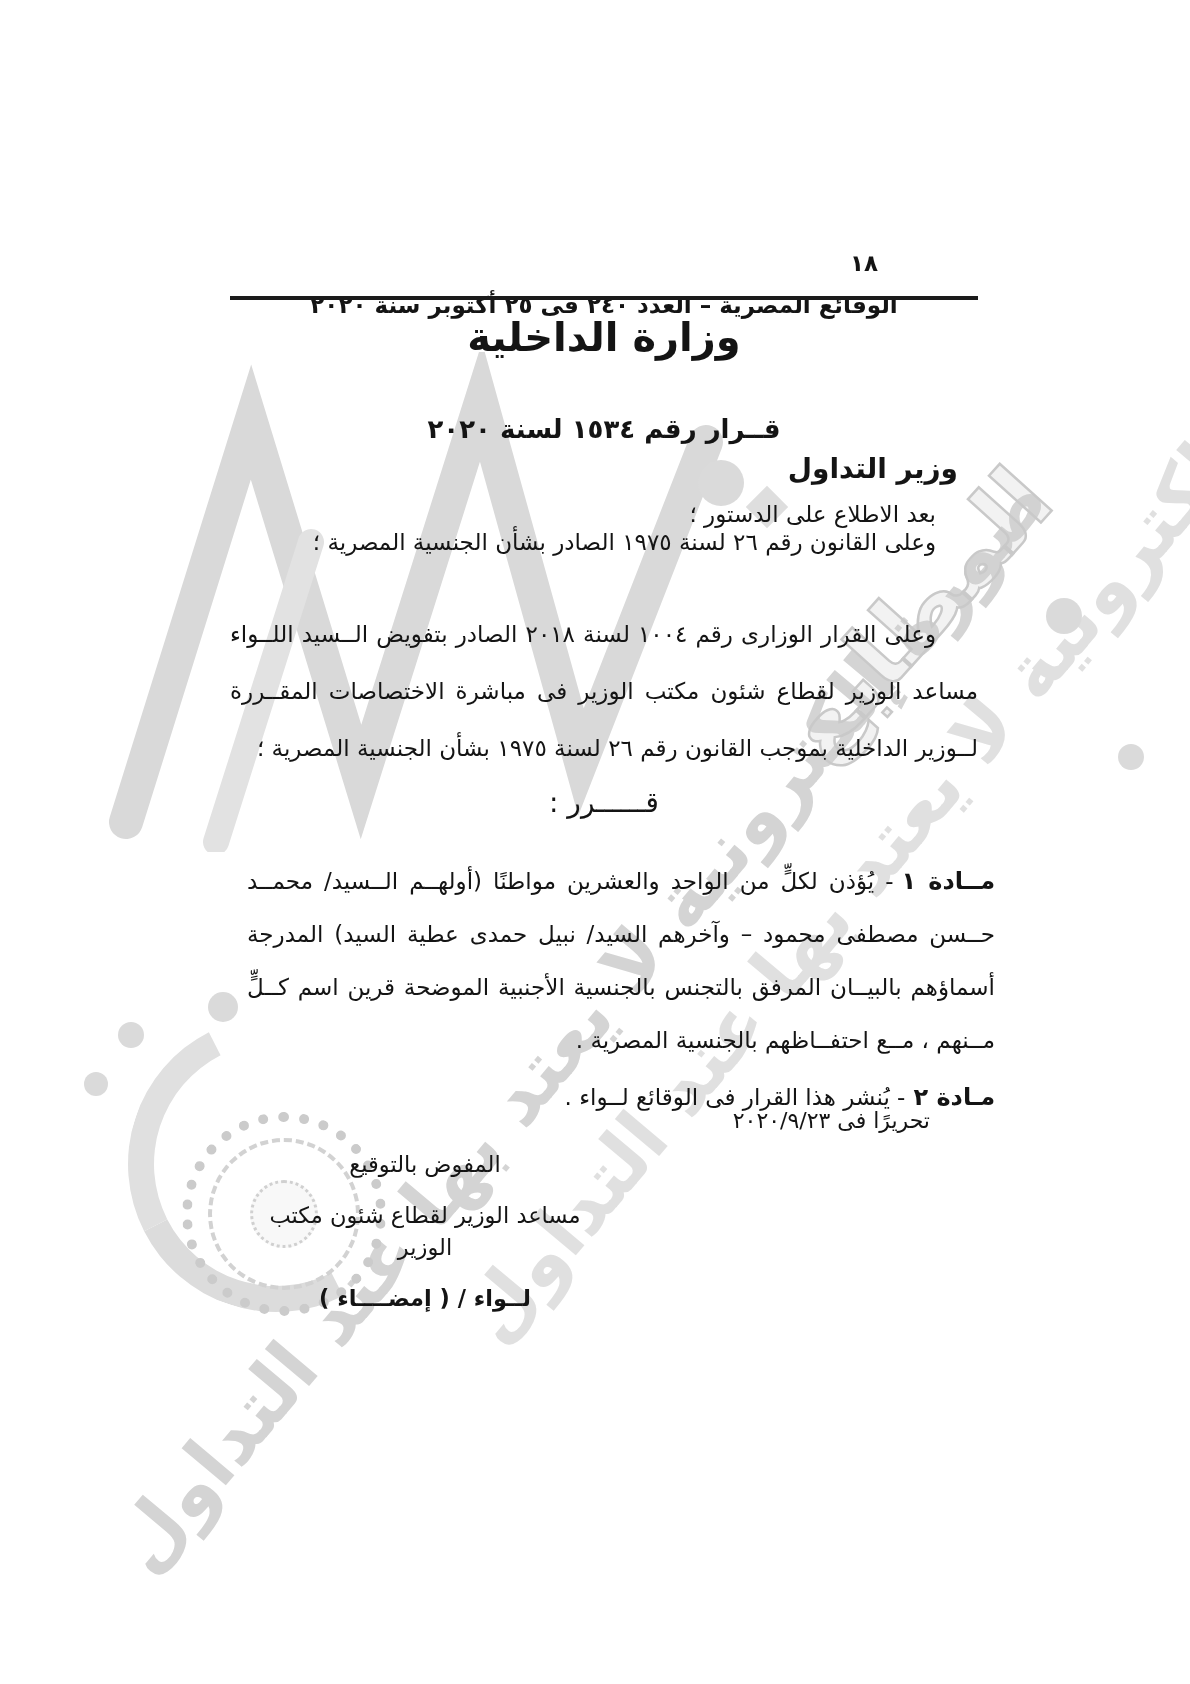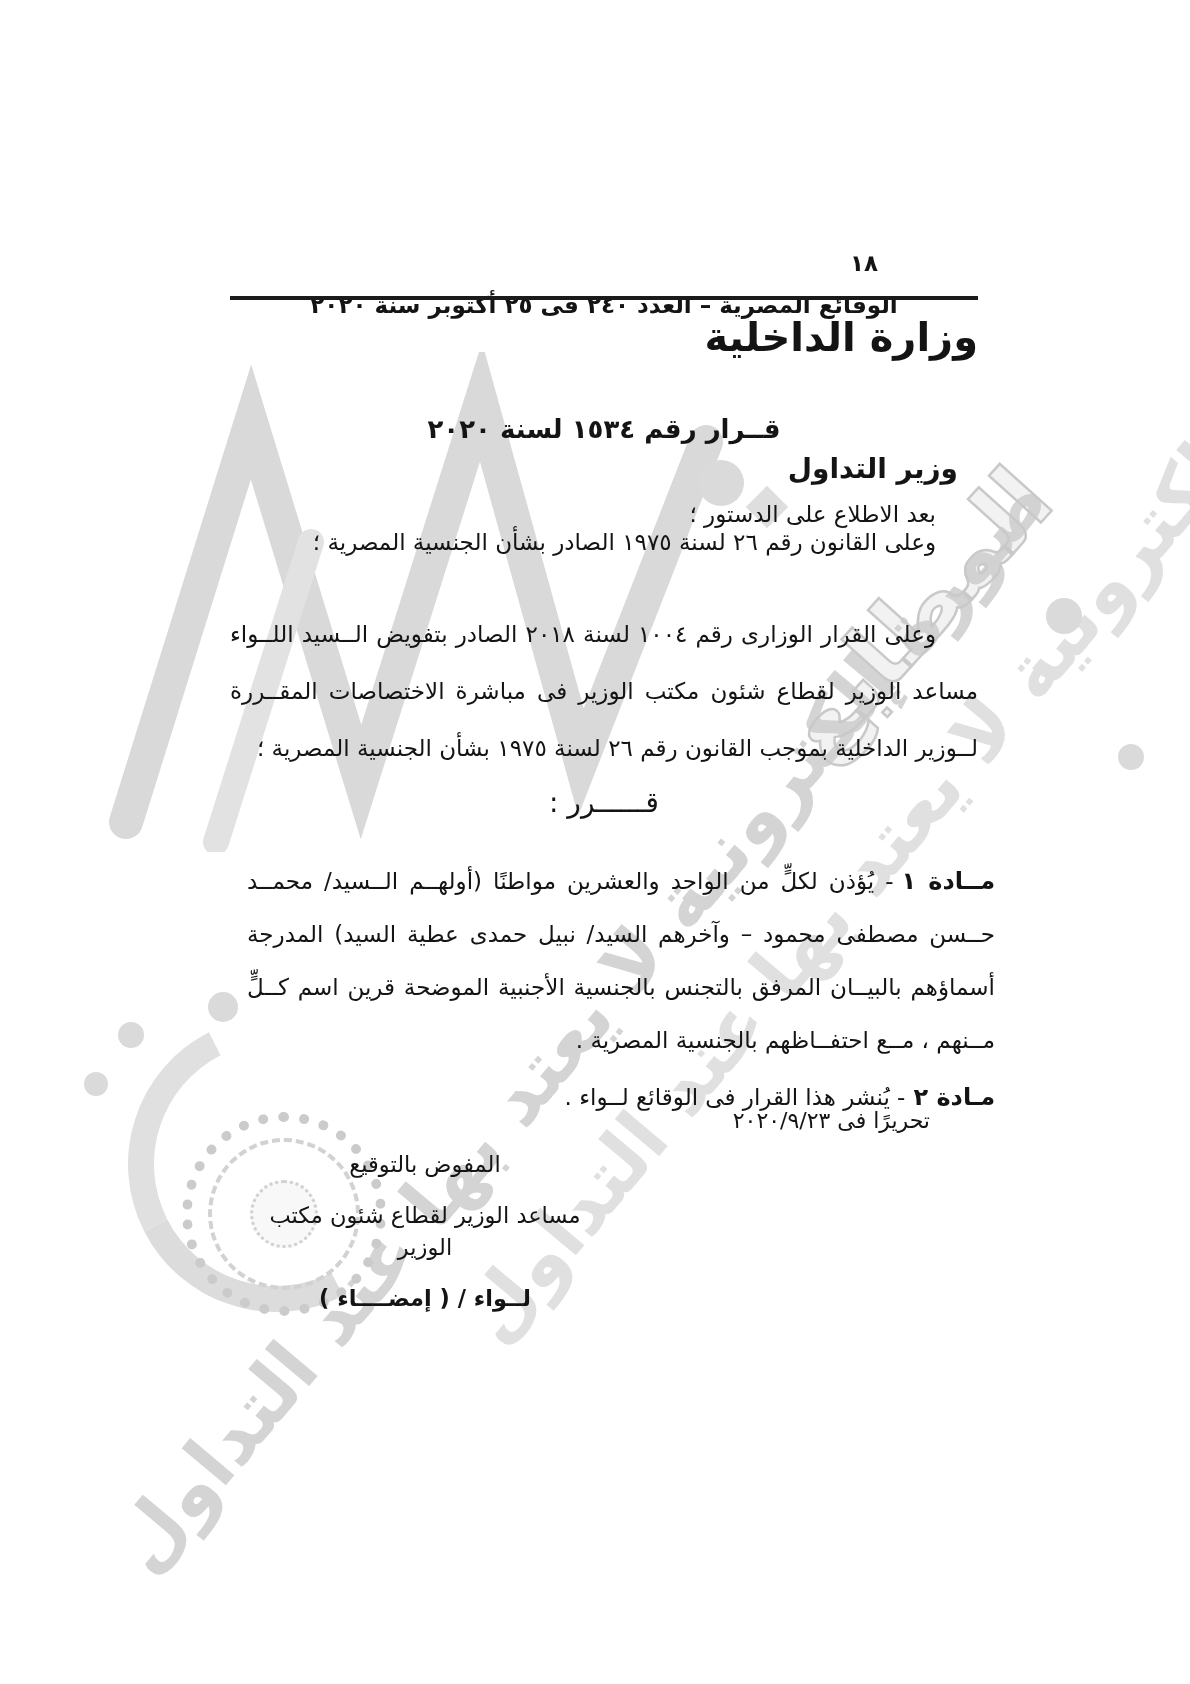--- a/index.html
+++ b/index.html
@@ -14,21 +14,21 @@
   .header-row{left:230px;top:244px;width:748px;height:46px;}
   .issue-line{
     position:absolute;left:0;right:0;top:4px;text-align:center;
     font-size:23px;font-weight:bold;letter-spacing:0.2px;margin-top:44px;
   }
   .page-number{
     position:absolute;right:100px;top:6px;font-size:23px;font-weight:bold;
   }
   .header-rule{left:230px;top:296px;width:748px;height:4px;background:#1b1b1b;}
   .ministry-title{
-    left:230px;top:314px;width:748px;
+    left:230px;top:314px;width:748px;text-align:center;
     font-size:40px;font-weight:bold;letter-spacing:0.5px;
   }
   .decree-title{
     left:230px;top:414px;width:748px;text-align:center;
     font-size:26px;font-weight:bold;
   }
   .issuer-heading{
     left:230px;top:452px;width:728px;text-align:right;padding-right:18px;
     font-size:28px;font-weight:bold;
   }

